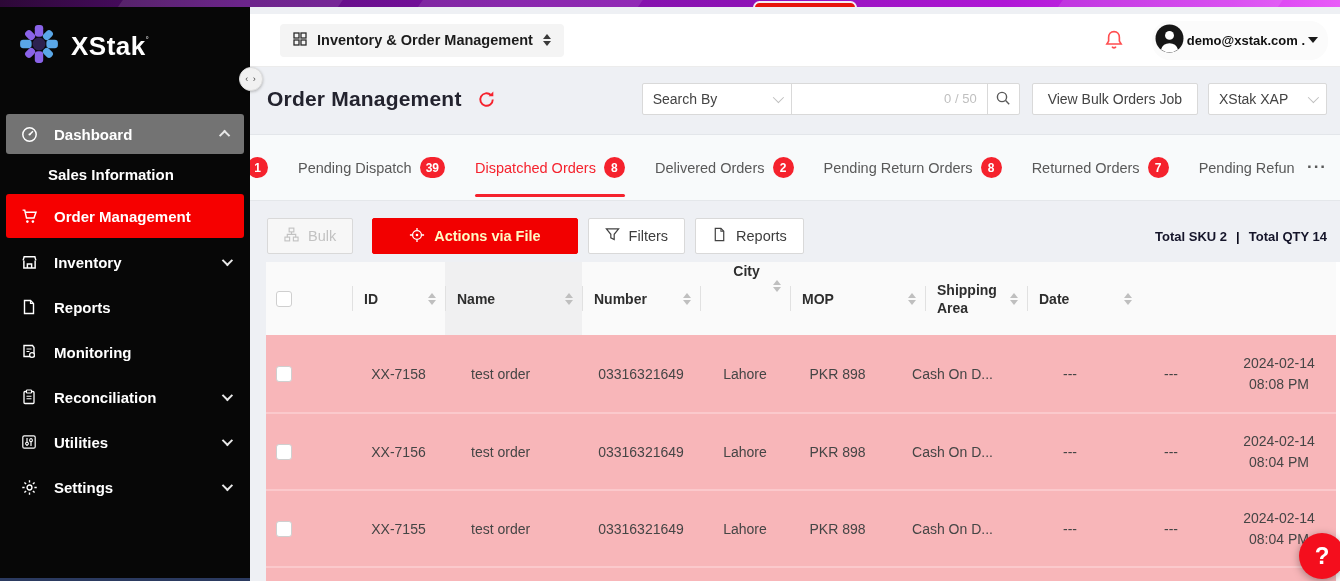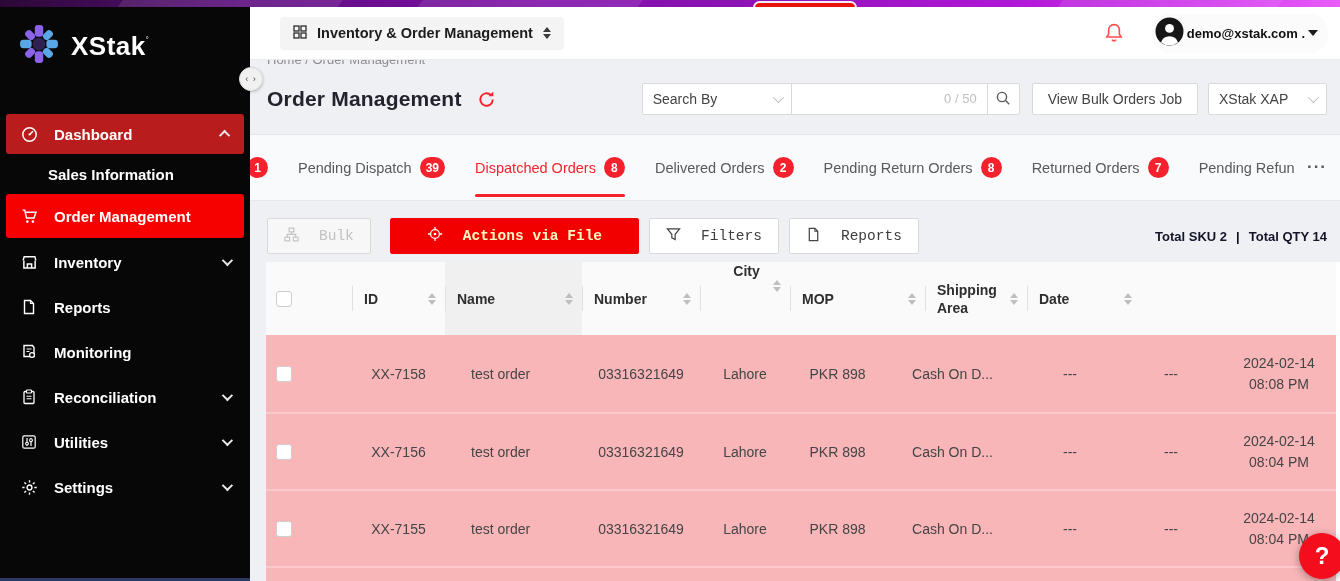--- a/index.html
+++ b/index.html
@@ -17,33 +17,33 @@
   
   .sidebar { position:absolute; left:0; top:7px; width:250px; height:574px; background:#070707; padding-top:15px; }
   .logo { display:flex; align-items:center; gap:11px; padding-left:18px; height:48px; cursor:pointer; }
   .logo-text { color:#fff; font-size:26px; font-weight:700; letter-spacing:.5px; }
   .logo-text sup { font-size:10px; font-weight:400; color:#cfcfcf; }
   .menu { margin-top:44px; }
   .mi { display:flex; align-items:center; gap:16px; height:42px; margin:0 6px 3px 6px; padding:0 14px;
         border-radius:3px; color:#fff; font-size:15px; font-weight:700; cursor:pointer; }
   .mi .ic { width:18px; height:18px; display:flex; align-items:center; justify-content:center; flex:none; }
   .mi .ml { white-space:nowrap; }
-  .mi-dashboard { background:#b91c1c; height:40px; }
+  .mi-dashboard { background:#737373; height:40px; }
   .mi-sub { height:34px; padding-left:42px; font-size:15px; }
   .mi-active { background:#f60000; height:44px; }
   .chev { width:8px; height:8px; border-right:2px solid #e8e8e8; border-bottom:2px solid #e8e8e8; margin-left:auto; flex:none; }
   .chev.dn { transform:rotate(45deg) translateY(-2px); }
   .chev.up { transform:rotate(-135deg) translateY(-2px); }
 
   .collapse-btn { position:absolute; left:239px; top:67px; width:24px; height:24px; border-radius:50%;
     background:#f1f1f1; border:1px solid #dcdcdc; z-index:6; display:flex; align-items:center; justify-content:center;
     font-size:9px; color:#444; letter-spacing:1px; cursor:pointer; box-shadow:0 1px 3px rgba(0,0,0,.25); }
 
   
-  .topbar { position:absolute; left:250px; top:7px; width:1090px; height:53px; background:#fff;
+  .topbar { position:absolute; left:250px; top:14px; width:1090px; height:53px; background:#fff;
     border-bottom:1px solid #ececec; display:flex; align-items:center; justify-content:space-between;
     padding:0 12px 0 30px; z-index:4; }
   .app-selector { display:flex; align-items:center; gap:10px; background:#f4f4f4; border:none; border-radius:4px;
     padding:8px 13px; font-size:14.5px; font-weight:600; color:#1c1c1c; cursor:pointer; font-family:inherit; }
   .topbar-right { display:flex; align-items:center; gap:28px; }
   .bell { position:relative; width:20px; height:22px; display:flex; align-items:center; cursor:pointer; }
   .user-pill { display:flex; align-items:center; gap:3px; background:#fbfbfb; border-radius:18px;
     padding:3px 10px 3px 3px; cursor:pointer; }
   .user-email { font-size:13px; font-weight:700; color:#101010; }
   .caret-dn { width:0; height:0; border-left:5px solid transparent; border-right:5px solid transparent; border-top:6px solid #1a1a1a; }
@@ -89,22 +89,22 @@
   .tab.active { color:#f5222d; }
   .tab.active::after { content:''; position:absolute; left:0; right:0; bottom:3px; height:3px; background:#f5222d; border-radius:2px; }
   .tab-clipped { margin-left:-5px; }
   .tabs-more { position:absolute; right:0; top:0; bottom:1px; width:46px; background:#f8fafb;
     display:flex; align-items:center; justify-content:center; font-size:17px; font-weight:700; color:#595959;
     letter-spacing:1px; cursor:pointer; }
 
   
   .toolbar { position:absolute; top:158px; left:17px; right:13px; height:36px; display:flex; align-items:center; justify-content:space-between; }
   .tb-left { display:flex; align-items:center; }
-  .btn { height:36px; display:flex; align-items:center; gap:20px; border-radius:2px; font-size:14.5px;
-    cursor:pointer; border:1px solid #d9d9d9; background:#fff; color:#3d3d3d; padding:0 16px; font-family:Liberation Mono, monospace; }
+  .btn { height:36px; display:flex; align-items:center; gap:9px; border-radius:2px; font-size:14.5px;
+    cursor:pointer; border:1px solid #d9d9d9; background:#fff; color:#3d3d3d; padding:0 16px; font-family:Liberation Sans, sans-serif; }
   .btn-disabled { background:#f7f7f7; color:#c2c2c2; cursor:not-allowed; margin-right:19px; }
   .btn-red { background:#f20000; border-color:#f20000; color:#fef9c3; font-weight:600; margin-right:10px; padding:0 36px; }
   .btn-filters { margin-right:10px; }
   .totals { display:flex; align-items:center; gap:9px; font-size:13px; font-weight:600; color:#15152a; }
   .totals .tsep { font-weight:800; color:#0c0c1c; }
 
   
   .tbl { position:absolute; top:202px; left:16px; right:4px; bottom:0; display:flex; flex-direction:column; overflow:hidden; }
   .thead { height:73px; flex:none; background:#fafafa; display:flex; }
   .th { position:relative; display:flex; align-items:center; padding:0 9px 0 12px; font-size:14px; font-weight:700; color:#2e2e2e; line-height:18px; }

